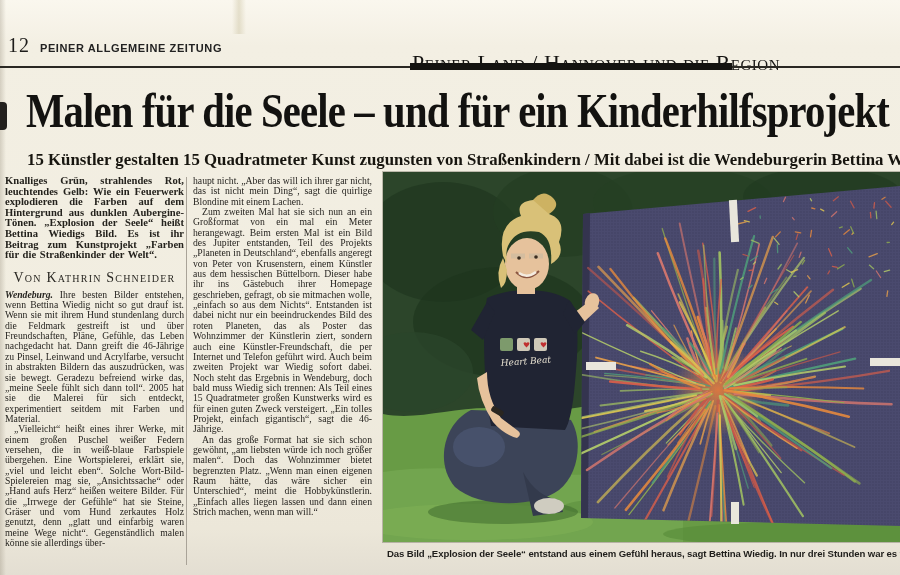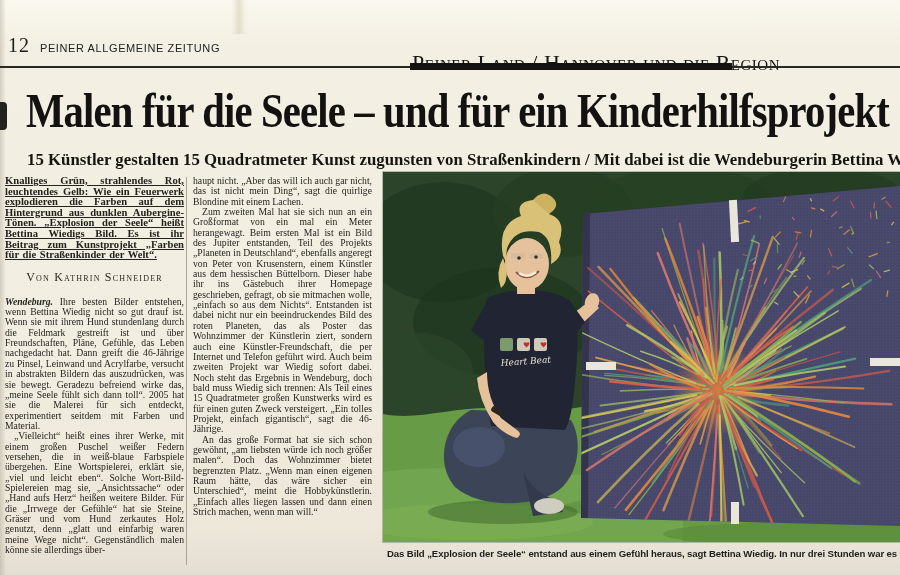--- a/index.html
+++ b/index.html
@@ -9,39 +9,39 @@
     font-family:"Liberation Serif", serif;color:#1d1c1a;
   }
   .artifact-fold{position:absolute;left:232px;top:0;width:14px;height:34px;
     background:linear-gradient(90deg,transparent,rgba(190,180,140,.35),transparent);}
   .edge-smudge{position:absolute;left:0;top:102px;width:7px;height:28px;background:#23211e;border-radius:0 4px 4px 0;}
   .edge-shade{position:absolute;left:0;top:0;width:6px;height:575px;background:linear-gradient(90deg,rgba(120,110,90,.25),transparent);}
 
   
   .page-number{position:absolute;left:8px;top:34px;font-size:20px;font-weight:400;letter-spacing:1px;}
   .masthead{position:absolute;left:40px;top:42px;font-family:"Liberation Sans",sans-serif;
-    font-size:11px;font-weight:400;letter-spacing:.6px;color:#222;}
+    font-size:11px;font-weight:700;letter-spacing:.6px;color:#222;}
   .section-header{position:absolute;left:412px;top:50px;font-size:22px;font-variant:small-caps;
     letter-spacing:.5px;color:#151412;white-space:nowrap;}
   .rule-full{position:absolute;left:0;top:66px;width:900px;height:2px;background:#2a2823;}
   .rule-thick{position:absolute;left:410px;top:63px;width:322px;height:7px;background:#141310;}
 
   
   .headline{position:absolute;left:26px;top:82px;font-size:49px;font-weight:700;color:#131210;
     white-space:nowrap;transform:scaleX(.83);transform-origin:left top;letter-spacing:-1px;}
   .subheadline{position:absolute;left:27px;top:149px;font-size:17.5px;font-weight:700;color:#17150f;
     white-space:nowrap;transform:scaleX(.96);transform-origin:left top;}
 
   
   .col{position:absolute;top:176px;width:179px;height:392px;overflow:hidden;text-align:justify;}
   .col-1{left:5px;}
   .col-2{left:193px;}
   .col-rule{position:absolute;left:186px;top:177px;width:1px;height:388px;background:#a9a398;}
-  .lead{font-size:10.6px;line-height:10.6px;font-weight:700;margin:0 0 4px 0;color:#24221d;word-spacing:1px;text-decoration:underline;}
-  .byline{font-size:12px;font-variant:small-caps;letter-spacing:1.2px;text-align:center;margin:9px 0 12px 0;color:#2a2823;}
+  .lead{font-size:10.6px;line-height:10.6px;font-weight:700;margin:0 0 4px 0;color:#24221d;word-spacing:1px;}
+  .byline{font-size:14px;font-variant:small-caps;letter-spacing:1.2px;text-align:center;margin:9px 0 4px 0;color:#2a2823;}
   .col p.body{font-size:9.7px;line-height:10.35px;margin:0;color:#262420;}
   .col p.indent{text-indent:9px;}
   .dateline{font-weight:700;font-style:italic;}
 
   
   .photo{position:absolute;left:383px;top:172px;width:517px;height:370px;outline:1px solid rgba(90,85,70,.35);
     background:#4c6a3c;}
   .photo svg{display:block;}
 
   
@@ -68,21 +68,21 @@
 <div class="col col-1">
   <p class="lead">Knalliges Grün, strahlendes Rot, leuchtendes Gelb: Wie ein Feuerwerk explodieren die Farben auf dem Hintergrund aus dunklen Aubergine-Tönen. „Explosion der Seele“ heißt Bettina Wiedigs Bild. Es ist ihr Beitrag zum Kunstprojekt „Farben für die Straßenkinder der Welt“.</p>
   <div class="byline">Von Kathrin Schneider</div>
   <p class="body"><span class="dateline">Wendeburg.</span> <span>Ihre besten Bilder entstehen, wenn Bettina Wiedig nicht so gut drauf ist. Wenn sie mit ihrem Hund stundenlang durch die Feldmark gestreift ist und über Freundschaften, Pläne, Gefühle, das Leben nachgedacht hat. Dann greift die 46-Jährige zu Pinsel, Leinwand und Acrylfarbe, versucht in abstrakten Bildern das auszudrücken, was sie bewegt. Geradezu befreiend wirke das, „meine Seele fühlt sich dann toll“. 2005 hat sie die Malerei für sich entdeckt, experimentiert seitdem mit Farben und Material.</span></p>
   <p class="body indent">„Vielleicht“ heißt eines ihrer Werke, mit einem großen Puschel weißer Federn versehen, die in weiß-blaue Farbspiele übergehen. Eine Wortspielerei, erklärt sie, „viel und leicht eben“. Solche Wort-Bild-Spielereien mag sie, „Ansichtssache“ oder „Hand aufs Herz“ heißen weitere Bilder. Für die „Irrwege der Gefühle“ hat sie Steine, Gräser und vom Hund zerkautes Holz genutzt, denn „glatt und einfarbig waren meine Wege nicht“. Gegenständlich malen könne sie allerdings über-</p>
 </div>
 
 <div class="col-rule"></div>
 
 <div class="col col-2">
-  <p class="body">haupt nicht. „Aber das will ich auch gar nicht, das ist nicht mein Ding“, sagt die quirlige Blondine mit einem Lachen.</p>
+  <p class="body">haupt nicht. „Aber das will ich ihrer gar nicht, das ist nicht mein Ding“, sagt die quirlige Blondine mit einem Lachen.</p>
   <p class="body indent">Zum zweiten Mal hat sie sich nun an ein Großformat von ein mal ein Meter herangewagt. Beim ersten Mal ist ein Bild des Jupiter entstanden, Teil des Projekts „Planeten in Deutschland“, ebenfalls angeregt von Peter von Krusenstern, einem Künstler aus dem hessischen Büttelborn. Dieser habe ihr ins Gästebuch ihrer Homepage geschrieben, gefragt, ob sie mitmachen wolle, „einfach so aus dem Nichts“. Entstanden ist dabei nicht nur ein beeindruckendes Bild des roten Planeten, das als Poster das Wohnzimmer der Künstlerin ziert, sondern auch eine Künstler-Freundschaft, die per Internet und Telefon geführt wird. Auch beim zweiten Projekt war Wiedig sofort dabei. Noch steht das Ergebnis in Wendeburg, doch bald muss Wiedig sich trennen: Als Teil eines 15 Quadratmeter großen Kunstwerks wird es für einen guten Zweck versteigert. „Ein tolles Projekt, einfach gigantisch“, sagt die 46-Jährige.</p>
   <p class="body indent">An das große Format hat sie sich schon gewöhnt, „am liebsten würde ich noch größer malen“. Doch das Wohnzimmer bietet begrenzten Platz. „Wenn man einen eigenen Raum hätte, das wäre sicher ein Unterschied“, meint die Hobbykünstlerin. „Einfach alles liegen lassen und dann einen Strich machen, wenn man will.“</p>
 </div>
 
 <div class="photo">
 <svg width="517" height="370" viewBox="0 0 517 370" xmlns="http://www.w3.org/2000/svg">
   <defs>
     <clipPath id="canvasClip">
           <polygon points="200,42 517,14 517,354 198,346"></polygon>
         </clipPath>

